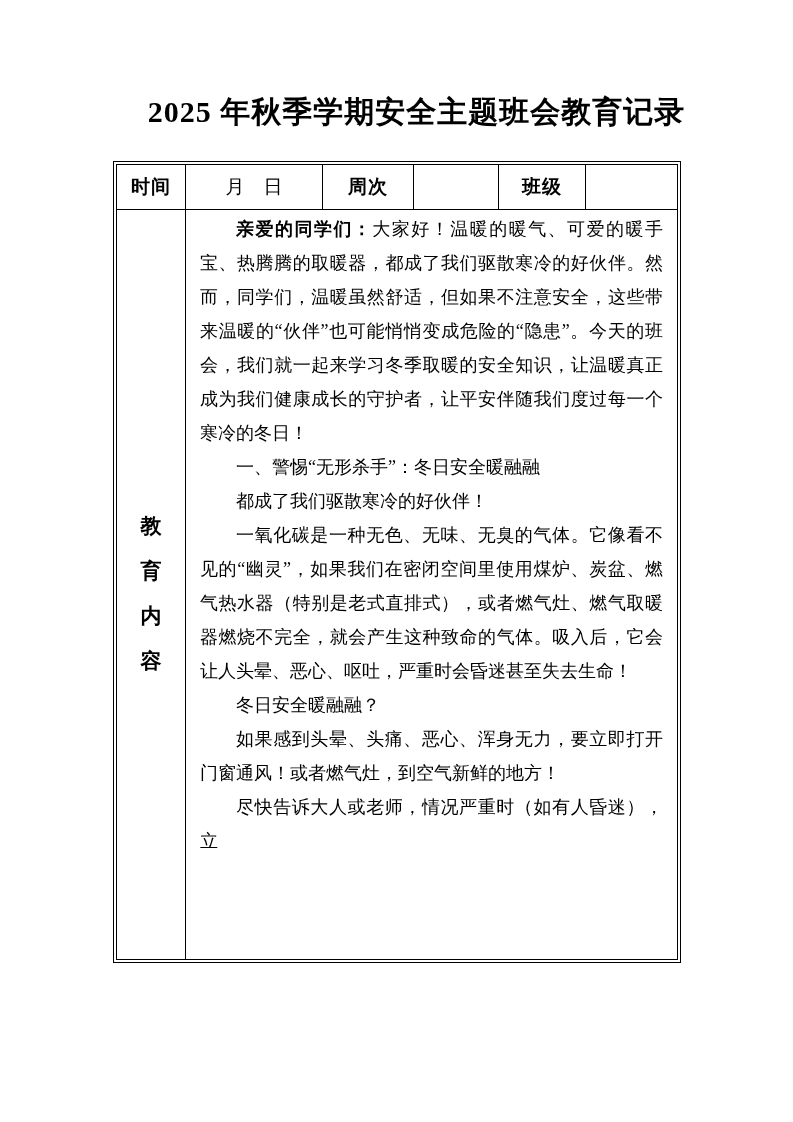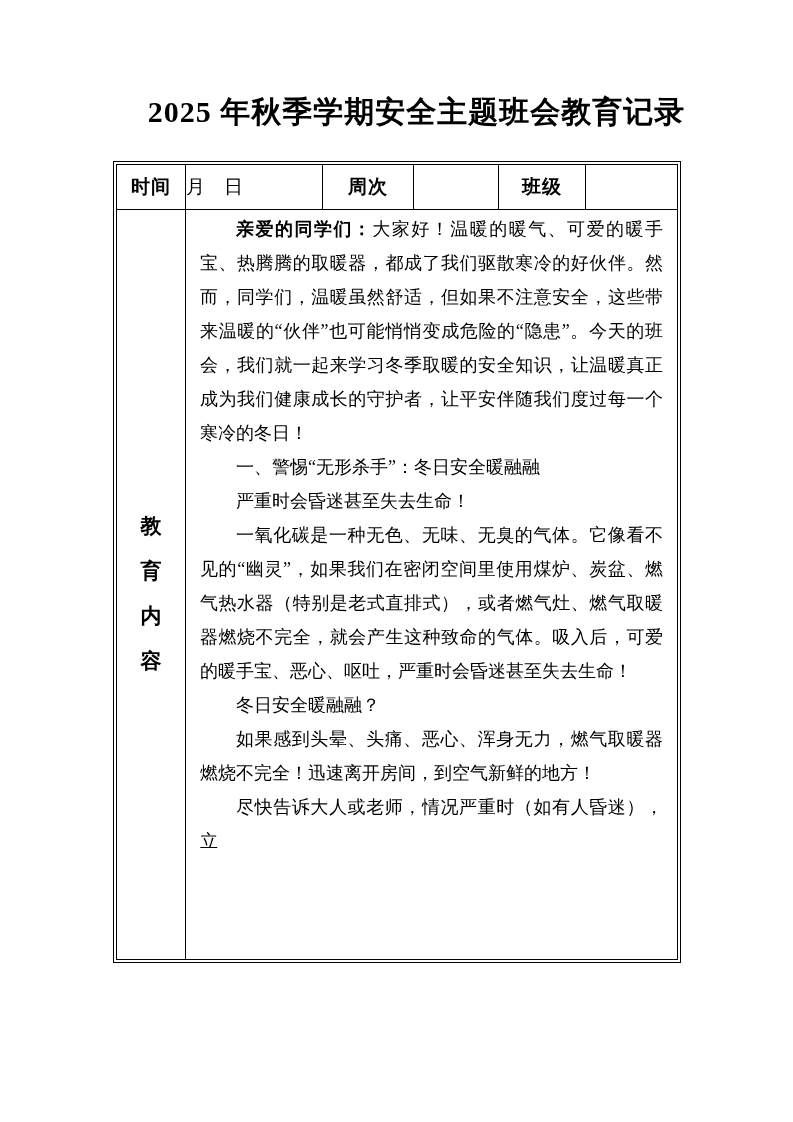--- a/index.html
+++ b/index.html
@@ -43,20 +43,21 @@
   }
   tr.r1 { height: 45px; }
   tr.r2 { height: 45px; }
   .cell-label {
     font-weight: 700;
     text-align: center;
     font-size: 19px;
     letter-spacing: 1px;
   }
   .cell-value {
+    text-align: center;
     font-size: 19px;
   }
   .cell-theme {
     font-size: 15px;
     padding: 0 10px;
     letter-spacing: 0.5px;
     white-space: nowrap;
   }
   td.vlabel-cell { vertical-align: middle; }
   .vlabel {
@@ -119,24 +120,24 @@
                 <span>教</span>
                 <span>育</span>
                 <span>内</span>
                 <span>容</span>
               </div>
           </td>
           <td class="content-cell" colspan="5">
             <div class="content">
                 <p><b>亲爱的同学们：</b>大家好！温暖的暖气、可爱的暖手宝、热腾腾的取暖器，都成了我们驱散寒冷的好伙伴。然而，同学们，温暖虽然舒适，但如果不注意安全，这些带来温暖的“伙伴”也可能悄悄变成危险的“隐患”。今天的班会，我们就一起来学习冬季取暖的安全知识，让温暖真正成为我们健康成长的守护者，让平安伴随我们度过每一个寒冷的冬日！</p>
                 <p>一、警惕“无形杀手”：冬日安全暖融融</p>
-                <p>严重时会昏迷甚至失去生命！</p>
-                <p>一氧化碳是一种无色、无味、无臭的气体。它像看不见的“幽灵”，如果我们在密闭空间里使用煤炉、炭盆、燃气热水器（特别是老式直排式），或者燃气灶、燃气取暖器燃烧不完全，就会产生这种致命的气体。吸入后，可爱的暖手宝、恶心、呕吐，严重时会昏迷甚至失去生命！</p>
+                <p>都成了我们驱散寒冷的好伙伴！</p>
+                <p>一氧化碳是一种无色、无味、无臭的气体。它像看不见的“幽灵”，如果我们在密闭空间里使用煤炉、炭盆、燃气热水器（特别是老式直排式），或者燃气灶、燃气取暖器燃烧不完全，就会产生这种致命的气体。吸入后，它会让人头晕、恶心、呕吐，严重时会昏迷甚至失去生命！</p>
                 <p>冬日安全暖融融？</p>
-                <p>如果感到头晕、头痛、恶心、浑身无力，燃气取暖器燃烧不完全！迅速离开房间，到空气新鲜的地方！</p>
+                <p>如果感到头晕、头痛、恶心、浑身无力，要立即打开门窗通风！或者燃气灶，到空气新鲜的地方！</p>
                 <p>尽快告诉大人或老师，情况严重时（如有人昏迷），立</p>
               </div>
           </td>
         </tr>
       </tbody>
     </table>
   </div>
 
 </div>
 

